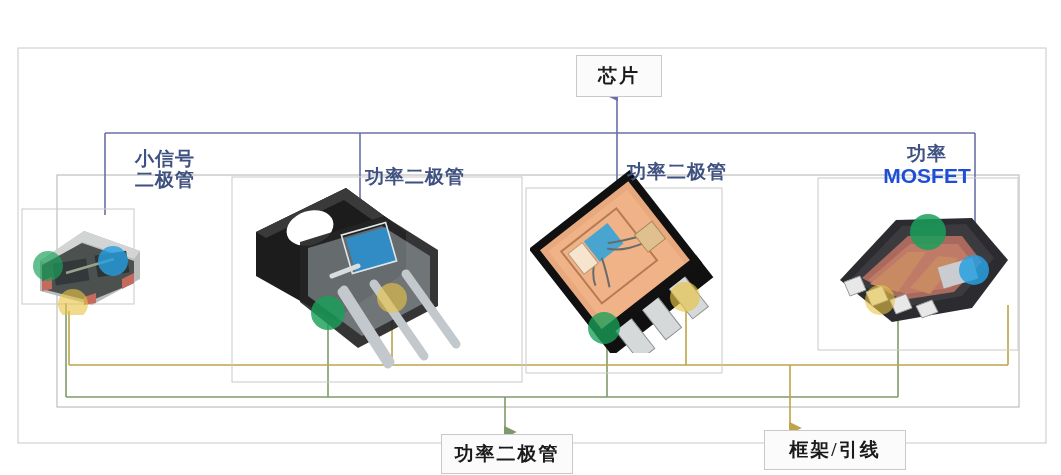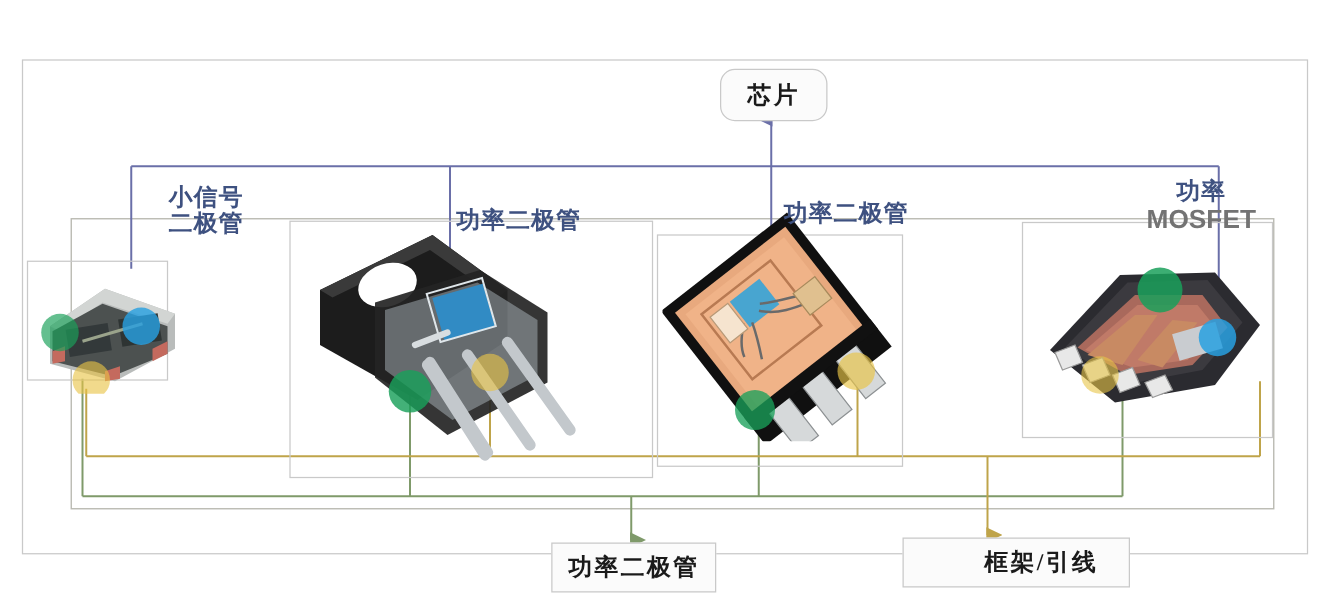--- a/index.html
+++ b/index.html
@@ -21,21 +21,21 @@
   .nbox{position:absolute;border:1px solid #c9c9c9;background:#fbfbfb;
         display:flex;align-items:center;justify-content:center;
         font-size:19px;color:#1a1a1a;letter-spacing:2px;
         font-family:"Liberation Serif","DejaVu Serif",serif;font-weight:bold;}
 
   
   .clabel{position:absolute;color:#3e5180;font-size:19px;font-weight:bold;
           letter-spacing:1px;text-align:center;line-height:1.12;
           font-family:"Liberation Serif","DejaVu Serif",serif;}
   .clabel .en{font-family:"Liberation Sans","DejaVu Sans",sans-serif;
-              color:#737373;font-size:21px;letter-spacing:0px;}
+              color:#1d4ed8;font-size:21px;letter-spacing:0px;}
 
   
   .pic{position:absolute;}
 </style>
 </head>
 <body>
 
 <div id="stage">
 
 
@@ -205,30 +205,30 @@
   </div>
 
   <div class="clabel" style="left:330px;top:166px;width:170px;">
     <div>功率二极管</div>
   </div>
 
   <div class="clabel" style="left:592px;top:161px;width:170px;">
     <div>功率二极管</div>
   </div>
 
-  <div class="clabel" style="left:891px;top:143px;width:140px;">
+  <div class="clabel" style="left:857px;top:143px;width:140px;">
     <div>功率</div>
     <div class="en">MOSFET</div>
   </div>
 
-  <div class="nbox" style="left:576px;top:55px;width:84px;height:40px;border-radius:12px;">
+  <div class="nbox" style="left:576px;top:55px;width:84px;height:40px;">
     <span>芯片</span>
   </div>
 
   <div class="nbox" style="left:441px;top:434px;width:130px;height:38px;">
     <span>功率二极管</span>
   </div>
 
-  <div class="nbox" style="left:722px;top:430px;width:140px;height:38px;padding-left:40px;">
+  <div class="nbox" style="left:764px;top:430px;width:140px;height:38px;">
     <span>框架/引线</span>
   </div>
 
 </div>
 
 </body></html>

